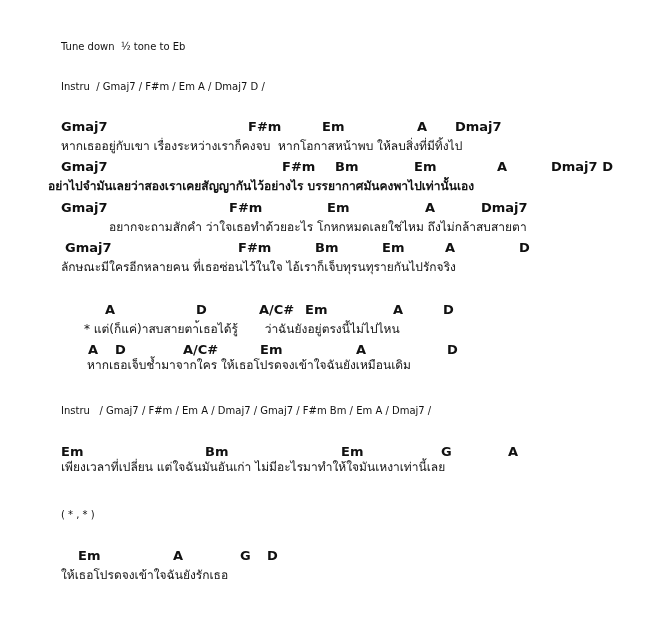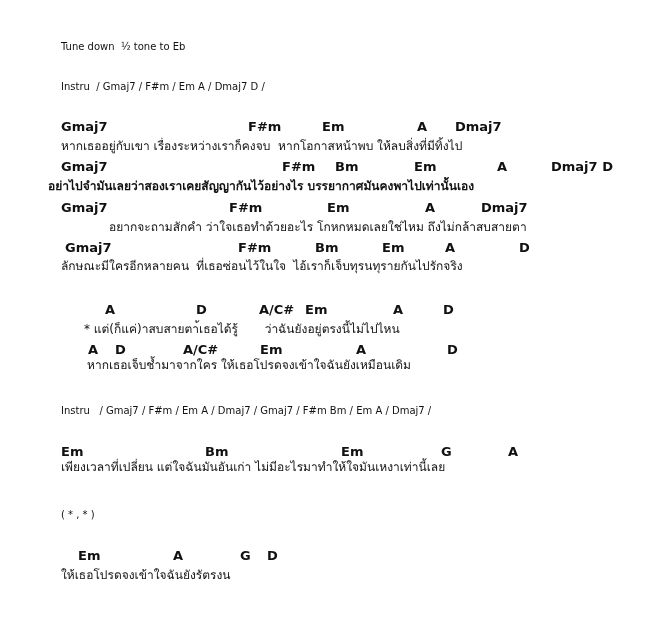--- a/index.html
+++ b/index.html
@@ -43,21 +43,21 @@
       <span class="ch" style="left:481px;top:200px;">Dmaj7</span>
       <span class="ly" style="left:61px;top:218px;margin-left:48px;">อยากจะถามสักคำ ว่าใจเธอทำด้วยอะไร โกหกหมดเลยใช่ไหม ถึงไม่กล้าสบสายตา</span>
     </div>
     <div>
       <span class="ch" style="left:65px;top:240px;">Gmaj7</span>
       <span class="ch" style="left:238px;top:240px;">F#m</span>
       <span class="ch" style="left:315px;top:240px;">Bm</span>
       <span class="ch" style="left:382px;top:240px;">Em</span>
       <span class="ch" style="left:445px;top:240px;">A</span>
       <span class="ch" style="left:519px;top:240px;">D</span>
-      <span class="ly" style="left:61px;top:258px;font-family:Liberation Mono, monospace;">ลักษณะมีใครอีกหลายคน ที่เธอซ่อนไว้ในใจ ไอ้เราก็เจ็บทุรนทุรายกันไปรักจริง</span>
+      <span class="ly" style="left:61px;top:258px;">ลักษณะมีใครอีกหลายคน ที่เธอซ่อนไว้ในใจ ไอ้เราก็เจ็บทุรนทุรายกันไปรักจริง</span>
     </div>
   </div>
 
   <div>
     <div>
       <span class="ch" style="left:105px;top:302px;">A</span>
       <span class="ch" style="left:196px;top:302px;">D</span>
       <span class="ch" style="left:259px;top:302px;">A/C#</span>
       <span class="ch" style="left:305px;top:302px;">Em</span>
       <span class="ch" style="left:393px;top:302px;">A</span>
@@ -86,15 +86,15 @@
     <span class="ly" style="left:61px;top:458px;">เพียงเวลาที่เปลี่ยน แต่ใจฉันมันอันเก่า ไม่มีอะไรมาทำให้ใจมันเหงาเท่านี้เลย</span>
   </div>
 
   <div class="ln b" style="left:61px;top:507px;">( * , * )</div>
 
   <div>
     <span class="ch" style="left:78px;top:548px;">Em</span>
     <span class="ch" style="left:173px;top:548px;">A</span>
     <span class="ch" style="left:240px;top:548px;">G</span>
     <span class="ch" style="left:267px;top:548px;">D</span>
-    <span class="ly" style="left:61px;top:566px;">ให้เธอโปรดจงเข้าใจฉันยังรัตรงน</span>
+    <span class="ly" style="left:61px;top:566px;">ให้เธอโปรดจงเข้าใจฉันยังรักเธอ</span>
   </div>
 </div>
 
 </body></html>

